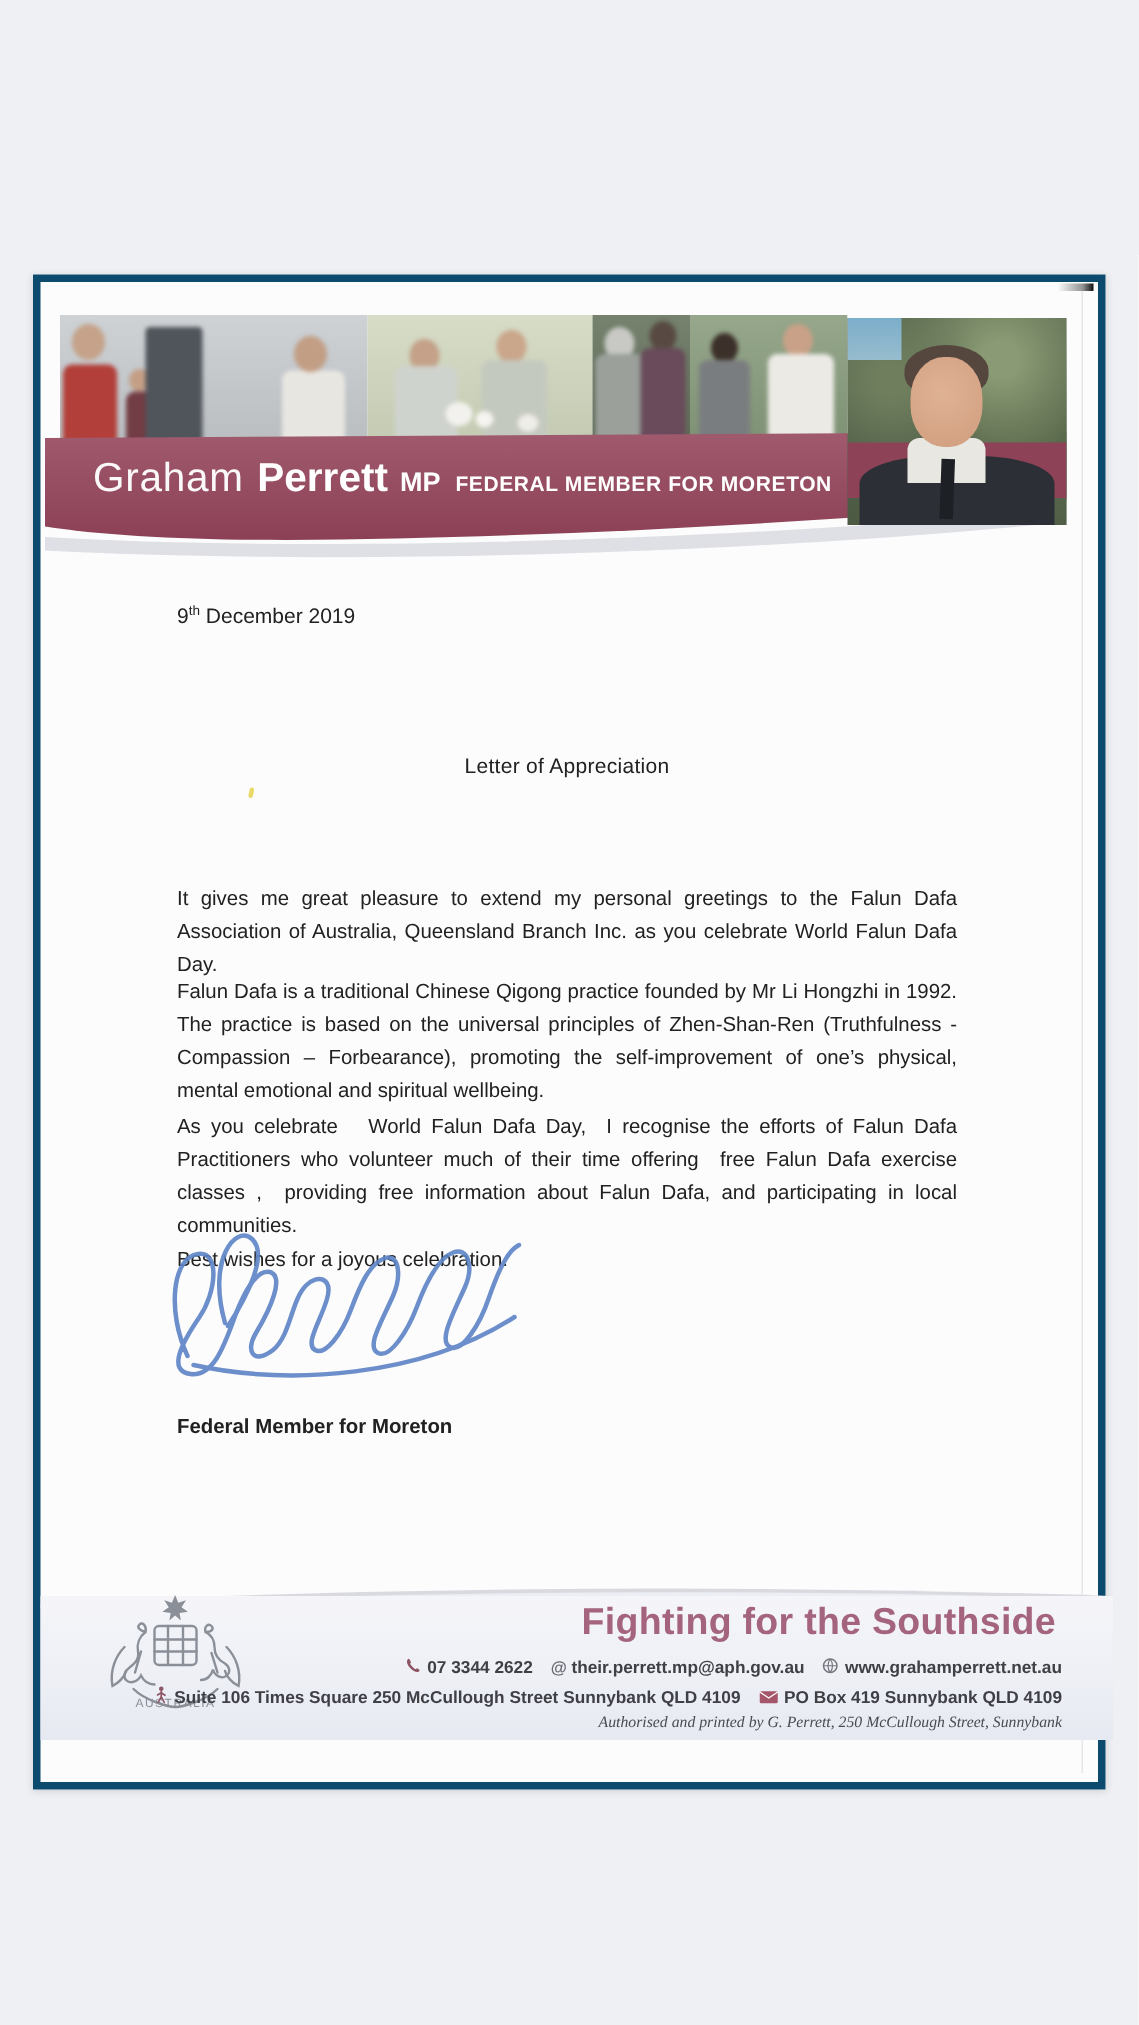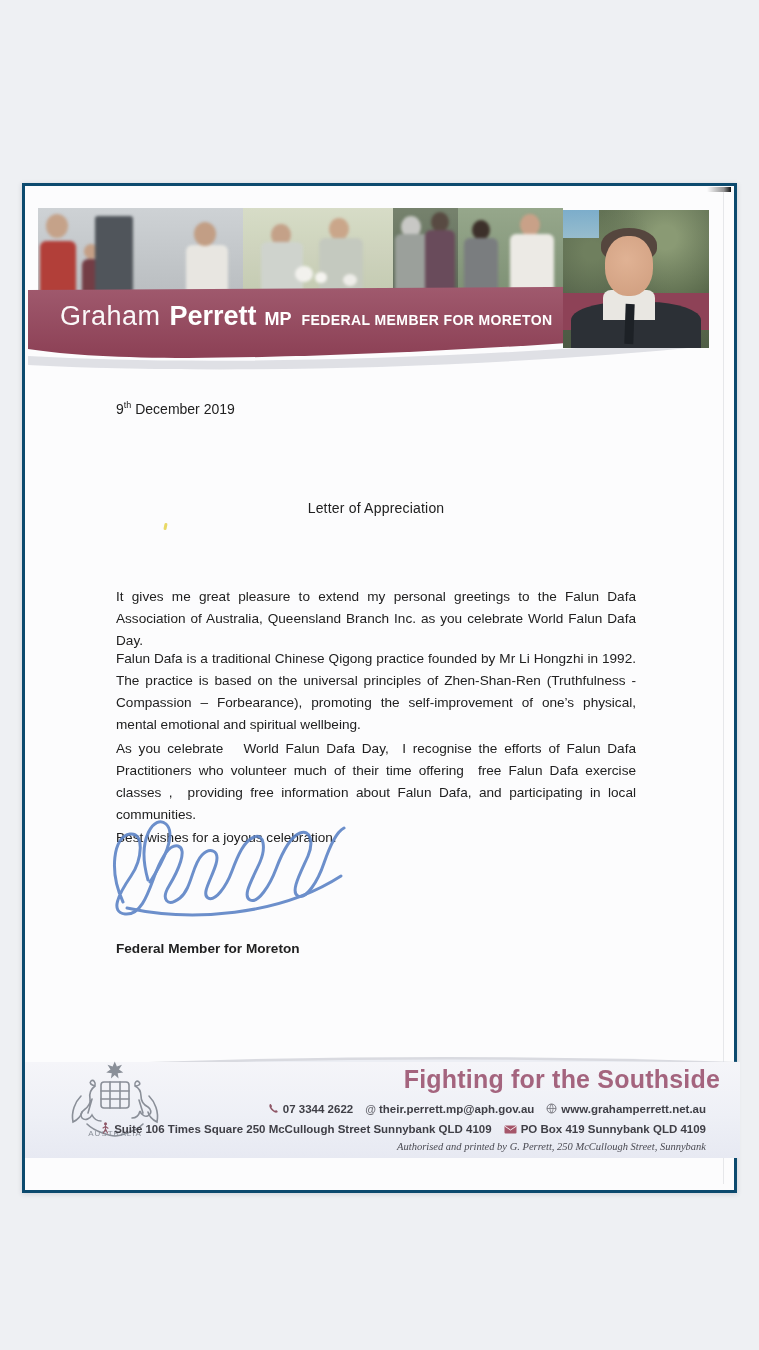--- a/index.html
+++ b/index.html
@@ -4,21 +4,21 @@
 <style>
   html,body{margin:0;padding:0;}
   body{
     width:759px;height:1350px;
     background:#eef0f3;
     font-family:"Liberation Sans", sans-serif;
     position:relative;overflow:hidden;
   }
   .paper{
     position:absolute;left:22px;top:183px;width:715px;height:1010px;
-    background:#fcfcfd;border:3px solid #0c4a6e;box-sizing:border-box;
+    background:#fcfcfd;border:5px solid #0c4a6e;box-sizing:border-box;
     box-shadow:0 1px 5px rgba(40,40,60,.16);
   }
   .scan-edge-line{position:absolute;top:6px;bottom:6px;right:10px;width:1px;background:rgba(110,115,130,.15);}
   .corner-mark{position:absolute;top:1px;right:3px;width:24px;height:5px;
     background:linear-gradient(90deg,rgba(60,60,60,0),rgba(60,60,60,.55) 70%,#111);}
   .speck{position:absolute;left:139px;top:337px;width:3px;height:7px;background:#e5d24b;opacity:.85;transform:rotate(12deg);border-radius:2px;}
 
   
   .banner{position:absolute;left:0;top:0;width:715px;height:180px;}
   .photo-strip{position:absolute;left:13px;top:22px;width:525px;height:85px;overflow:hidden;display:flex;}
@@ -64,21 +64,21 @@
   .sig-svg{position:absolute;left:78px;top:622px;width:250px;height:118px;z-index:4;}
   .signame{top:736px;font-size:13.6px;font-weight:700;line-height:18px;}
   .sigrole{top:754px;font-size:13.6px;font-weight:700;line-height:18px;}
 
   
   .footer{position:absolute;left:0;top:866px;width:715px;height:108px;}
   .footer-arc{position:absolute;left:0;top:0;width:715px;height:18px;}
   .footer-band{position:absolute;left:0;top:10px;width:715px;height:96px;
     background:linear-gradient(180deg,#f5f5f9 0%,#eef0f6 55%,#e7e9f2 100%);}
   .arms{position:absolute;left:26px;top:6px;}
-  .slogan{position:absolute;right:20px;top:13px;font-size:25px;font-weight:700;color:#a4647e;letter-spacing:.2px;}
+  .slogan{position:absolute;right:38px;top:13px;font-size:25px;font-weight:700;color:#a4647e;letter-spacing:.2px;}
   .fline{position:absolute;right:34px;color:#3f3f46;font-size:11.5px;font-weight:600;white-space:nowrap;}
   .fl1{top:51px;}
   .fl2{top:70px;}
   .fl3{top:89px;font-size:10.5px;font-style:italic;font-weight:400;color:#4a4a52;font-family:"Liberation Serif",serif;text-align:right;}
   .ficon{display:inline-block;vertical-align:-1px;margin:0 4px 0 12px;}
   .ficon:first-child{margin-left:0;}
   .at{color:#6a6a72;font-weight:700;font-size:11px;margin:0 3px 0 12px;}
 </style>
 </head>
 <body>

